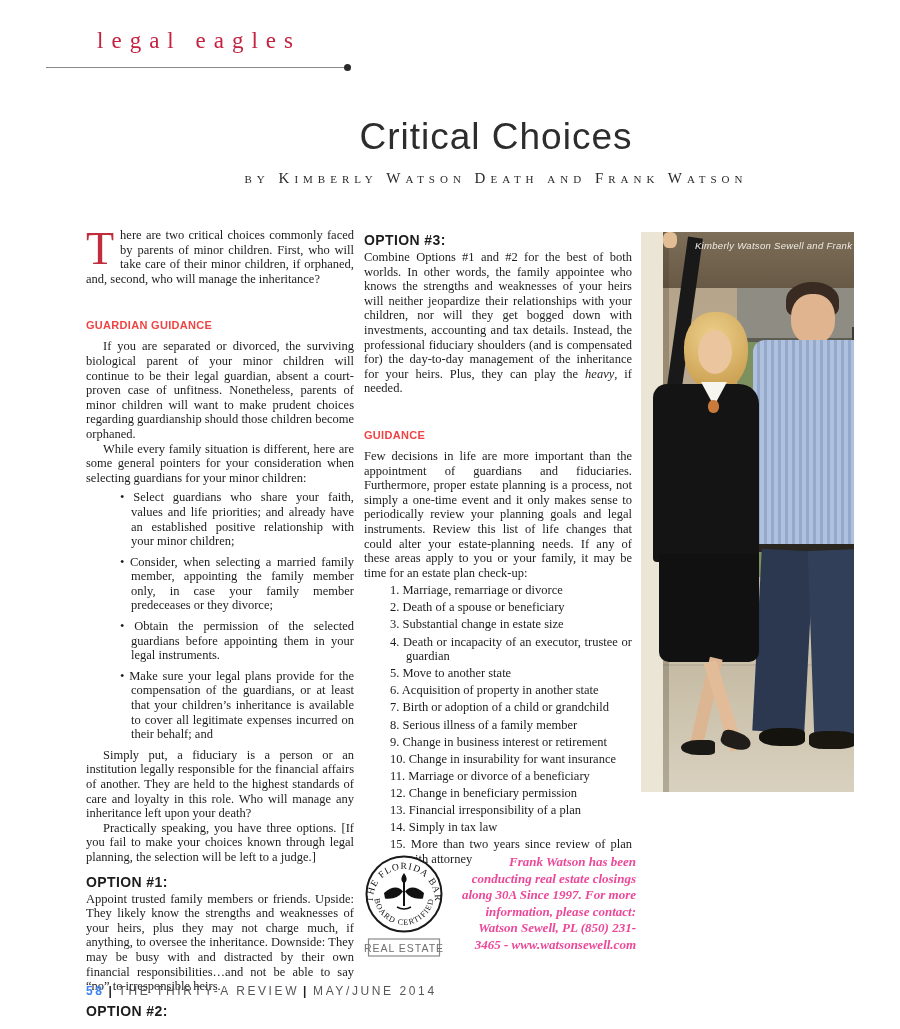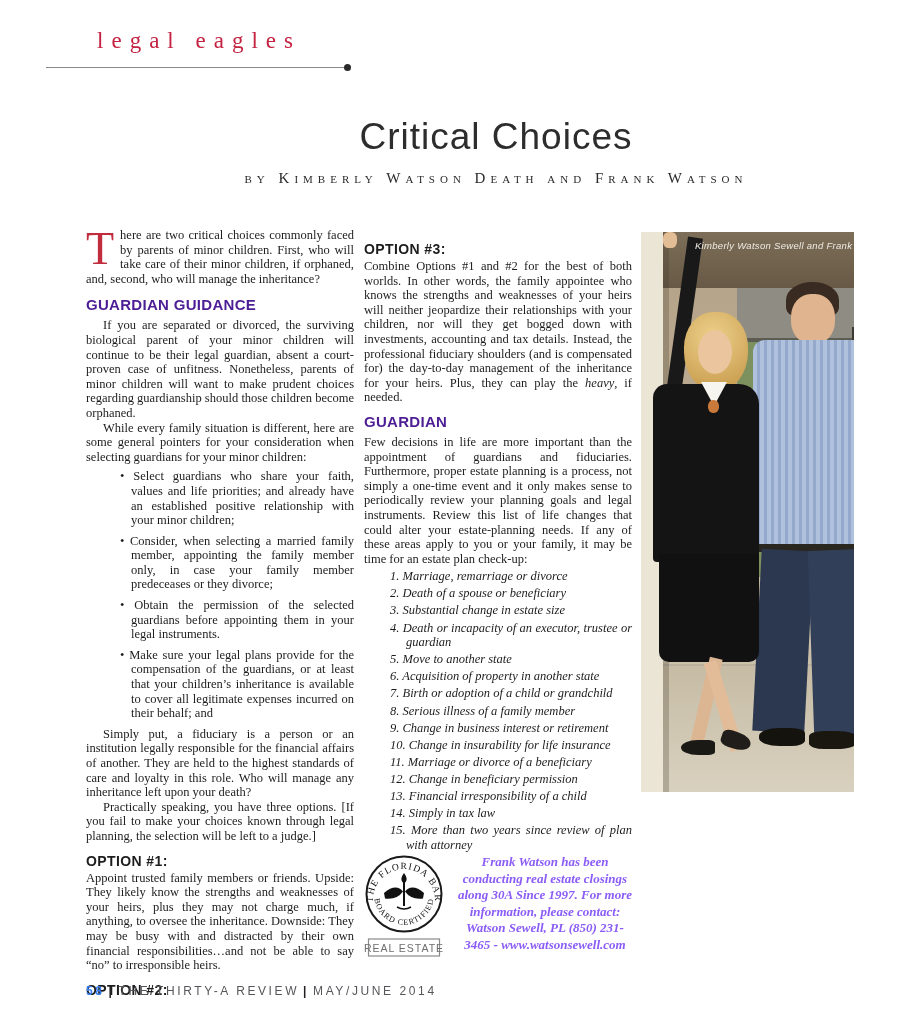--- a/index.html
+++ b/index.html
@@ -16,35 +16,35 @@
   .article-title { position: absolute; top: 116px; left: 0; width: 900px; text-align: center;
     font-family: "Liberation Sans", sans-serif; font-weight: 400; font-size: 37px; letter-spacing: 1px; color: #2d2d2d; }
   .byline { position: absolute; top: 170px; left: 0; width: 900px; text-align: center;
     font-family: "Liberation Serif", serif; font-variant: small-caps; font-size: 15px; letter-spacing: 5px; color: #2a2a2a; }
 
   
   .col { position: absolute; width: 268px; font-size: 12.5px; line-height: 14.6px; text-align: justify; }
   #col1 { left: 40px; top: 228px; }
   #col2 { left: 318px; top: 232px; }
 
-  .red-h { font-family: "Liberation Sans", sans-serif; font-size: 15px; letter-spacing: 0.3px;
-    color: #4c1d95; margin: 8px 0 5px 0; line-height: 17px; text-align: left; }
+  .red-h { font-family: "Liberation Sans", sans-serif; font-size: 11px; letter-spacing: 0.3px;
+    color: #ef4444; margin: 31px 0 5px 0; line-height: 17px; text-align: left; }
   .opt-label { font-family: "Liberation Sans", sans-serif; font-size: 14px; letter-spacing: 0.4px;
     color: #1d1d1d; margin: 9px 0 2px 0; line-height: 16px; text-align: left; }
   .para { margin: 0; }
   .para.indent { text-indent: 17px; }
   .dropcap { float: left; font-family: "Liberation Serif", serif; font-size: 46px; line-height: 38px;
     color: #c22d3e; padding: 2px 6px 0 0; }
   .intro-para { margin-bottom: 10px; }
 
   ul.bullets { list-style: none; margin: 5px 0 2px 34px; font-family: Liberation Serif, serif; }
   ul.bullets li { text-indent: -11px; padding-left: 11px; margin-bottom: 6px; text-align: justify; }
   ul.bullets li::before { content: "\2022\00a0"; }
 
-  ol.numlist { list-style: none; counter-reset: li; margin: 3px 0 12px 26px; font-style: italic; }
+  ol.numlist { list-style: none; counter-reset: li; margin: 3px 0 12px 26px; }
   ol.numlist li { counter-increment: li; text-indent: -16px; padding-left: 16px; margin-bottom: 2.5px; text-align: justify; }
   ol.numlist li::before { content: counter(li) ". "; }
 
   
   .photo { position: absolute; left: 595px; top: 232px; width: 262px; height: 560px; overflow: hidden;
     background: linear-gradient(180deg, #b3a288 0%, #bcac93 40%, #c9bfa8 72%, #d3cab6 100%); }
   .photo div { position: absolute; }
   .ph-beam { top: 0; left: 0; right: 0; height: 56px; background: linear-gradient(180deg, #7d6e59, #685946); }
   .ph-leftwall { top: 0; left: 0; width: 22px; height: 100%; background: #ebe5d6; }
   .ph-walledge { top: 0; left: 22px; width: 6px; height: 100%; background: rgba(60,50,35,0.25); }
@@ -88,21 +88,21 @@
   .ph-m-leg-r { left: 170px; top: 318px; width: 50px; height: 186px; background: #313f59; transform: rotate(-2deg); }
   .ph-m-shoe-l { left: 118px; top: 496px; width: 46px; height: 18px; background: #15130e; border-radius: 45% 30% 30% 45%; }
   .ph-m-shoe-r { left: 168px; top: 499px; width: 50px; height: 18px; background: #1a1711; border-radius: 30% 45% 45% 30%; }
   .ph-caption { top: 8px; right: 14px; font-family: "Liberation Sans", sans-serif; font-style: italic;
     font-size: 9.5px; color: #efece4; letter-spacing: 0.3px; }
 
   
   .bio-block { position: absolute; left: 318px; top: 854px; width: 272px; display: flex; gap: 10px; }
   .seal { flex: 0 0 80px; }
   .bio-text { font-family: "Liberation Serif", serif; font-weight: bold; font-style: italic;
-    font-size: 13px; line-height: 16.6px; text-align: center; color: #8b5cf6; }
+    font-size: 13px; line-height: 16.6px; text-align: right; color: #ec4899; }
 
   
   .footer { position: absolute; left: 40px; top: 984px; font-family: "Liberation Sans", sans-serif;
     font-size: 12px; letter-spacing: 2.6px; color: #55565a; }
   .footer .pg { font-weight: bold; color: #3b82f6; }
   .footer .sep { color: #231f20; font-weight: bold; margin: 0 4px; }
 </style>
 </head>
 <body>
 
@@ -133,40 +133,40 @@
     <p class="para indent">Practically speaking, you have three options. [If you fail to make your choices known through legal planning, the selection will be left to a judge.]</p>
 
     <h3 class="opt-label">OPTION #1:</h3>
     <p class="para">Appoint trusted family members or friends. Upside: They likely know the strengths and weaknesses of your heirs, plus they may not charge much, if anything, to oversee the inheritance. Downside: They may be busy with and distracted by their own financial responsibilities…and not be able to say “no” to irresponsible heirs.</p>
 
     <h3 class="opt-label">OPTION #2:</h3>
 
   </div>
 
   <div class="col" id="col2">
-    <h3 class="opt-label" style="margin-top:9px;">OPTION #3:</h3>
+    <h3 class="opt-label" style="margin-top:0;">OPTION #3:</h3>
     <p class="para"><span>Combine Options #1 and #2 for the best of both worlds. In other words, the family appointee who knows the strengths and weaknesses of your heirs will neither jeopardize their relationships with your children, nor will they get bogged down with investments, accounting and tax details. Instead, the professional fiduciary shoulders (and is compensated for) the day-to-day management of the inheritance for your heirs. Plus, they can play the </span><i>heavy</i><span>, if needed.</span></p>
 
-    <h2 class="red-h">GUARDIAN</h2>
+    <h2 class="red-h">GUIDANCE</h2>
     <p class="para">Few decisions in life are more important than the appointment of guardians and fiduciaries. Furthermore, proper estate planning is a process, not simply a one-time event and it only makes sense to periodically review your planning goals and legal instruments. Review this list of life changes that could alter your estate-planning needs. If any of these areas apply to you or your family, it may be time for an estate plan check-up:</p>
 
     <ol class="numlist">
       <li>Marriage, remarriage or divorce</li>
       <li>Death of a spouse or beneficiary</li>
       <li>Substantial change in estate size</li>
       <li>Death or incapacity of an executor, trustee or guardian</li>
       <li>Move to another state</li>
       <li>Acquisition of property in another state</li>
       <li>Birth or adoption of a child or grandchild</li>
       <li>Serious illness of a family member</li>
       <li>Change in business interest or retirement</li>
-      <li>Change in insurability for life insurance</li>
+      <li>Change in insurability for want insurance</li>
       <li>Marriage or divorce of a beneficiary</li>
       <li>Change in beneficiary permission</li>
-      <li>Financial irresponsibility of a child</li>
+      <li>Financial irresponsibility of a plan</li>
       <li>Simply in tax law</li>
       <li>More than two years since review of plan with attorney</li>
     </ol>
   </div>
 
   <div class="photo">
     <div class="ph-beam"></div>
     <div class="ph-shade"></div>
     <div class="ph-green"></div>
     <div class="ph-floor"></div>

